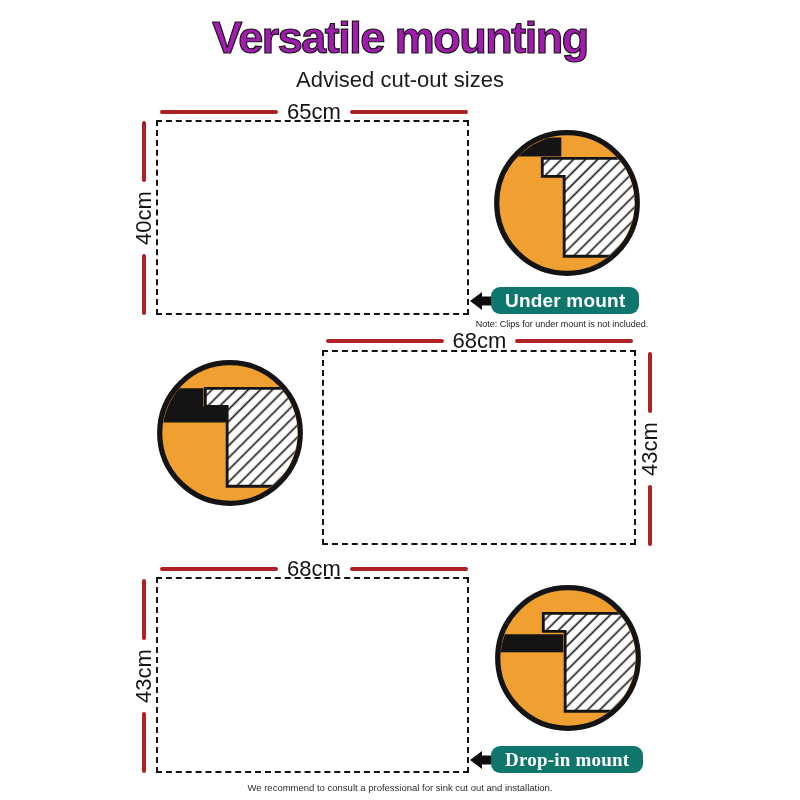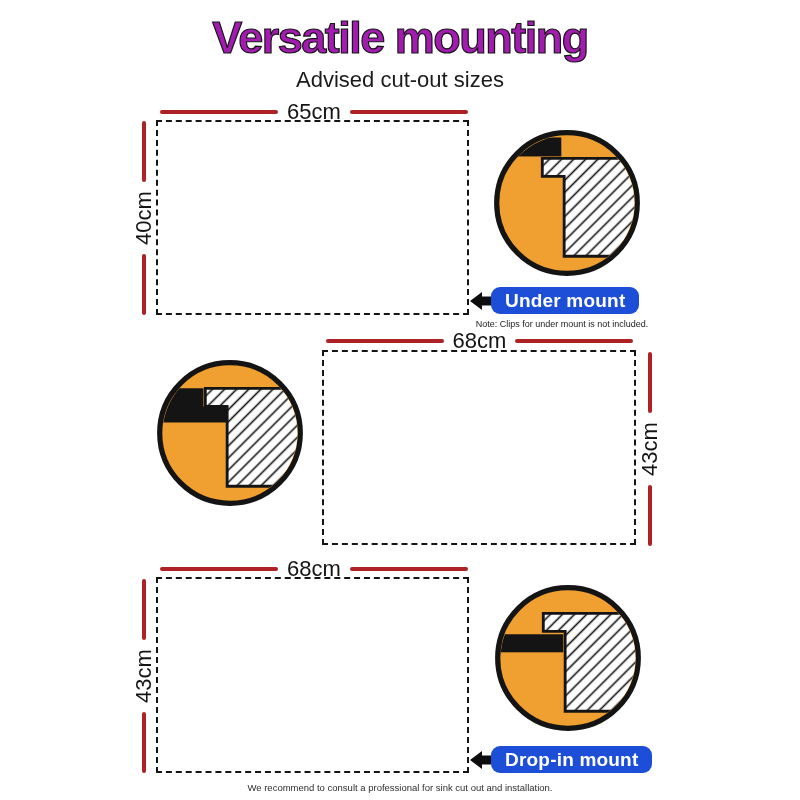--- a/index.html
+++ b/index.html
@@ -21,21 +21,21 @@
   
   .cutout{border:2px dashed #141414;background:#ffffff;box-sizing:border-box;}
   
   .dim{display:flex;align-items:center;gap:9px;height:24px;}
   .dim .seg{flex:1;height:4px;border-radius:2px;background:#AE2226;}
   .dim .lbl{font-size:22px;font-weight:400;color:#141414;white-space:nowrap;line-height:1;}
   .dim.vert{transform:rotate(-90deg);transform-origin:center center;}
   
   .pillrow{display:flex;align-items:center;}
   .pill{
-    background:#1d4ed8;color:#ffffff;border-radius:9px;
+    background:#0f766e;color:#ffffff;border-radius:9px;
     height:27px;display:flex;align-items:center;padding:0 14px;
     font-size:19px;font-weight:700;white-space:nowrap;letter-spacing:0.2px;
   }
   .arrow-svg{display:block;}
   .note{
     font-size:9px;color:#1b1b1b;text-align:center;white-space:nowrap;
   }
   .footer{
     left:0;top:782px;width:800px;text-align:center;
     font-size:9.5px;color:#2e2e2e;
@@ -143,18 +143,18 @@
     <g clip-path="url(#clipC)">
       <rect x="8" y="55" width="67" height="19" fill="#141414"></rect>
       <path d="M54,33 H160 V136 H77 V52 H54 Z" fill="url(#hatchC)" stroke="#141414" stroke-width="3"></path>
     </g>
   </svg>
 
   <div class="abs pillrow" style="left:469px;top:746px;">
     <svg class="arrow-svg" width="24" height="22" viewBox="0 0 24 22">
       <path d="M1,11 L13,2 V6.5 H24 V15.5 H13 V20 Z" fill="#0d0d0d"></path>
     </svg>
-    <div class="pill" style="margin-left:-2px;">Drop-in mount</div>
+    <div class="pill" style="margin-left:-2px;font-family:Liberation Serif, serif;">Drop-in mount</div>
   </div>
 
   <div class="abs footer">We recommend to consult a professional for sink cut out and installation.</div>
 
 </div>
 
 </body></html>

